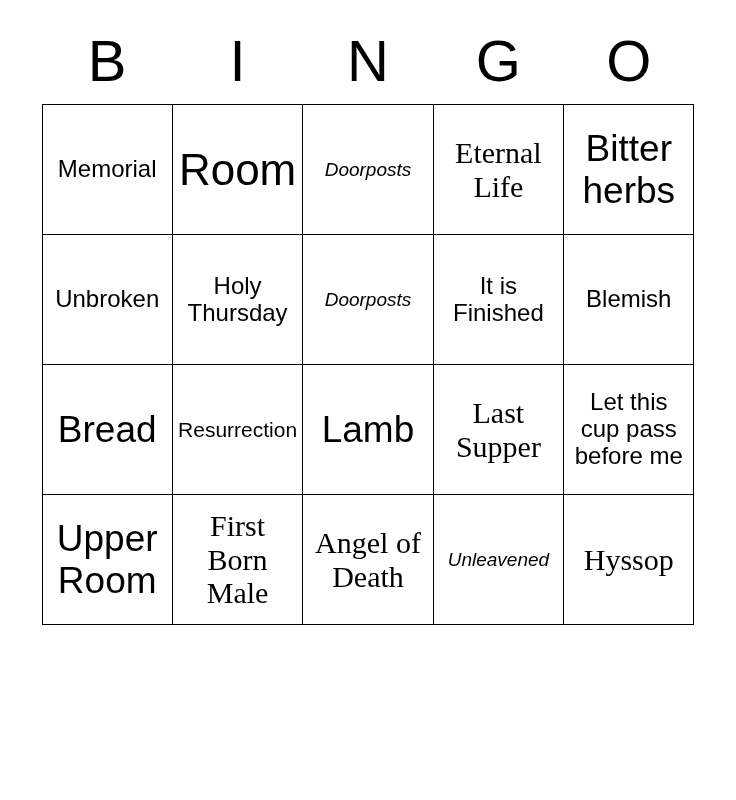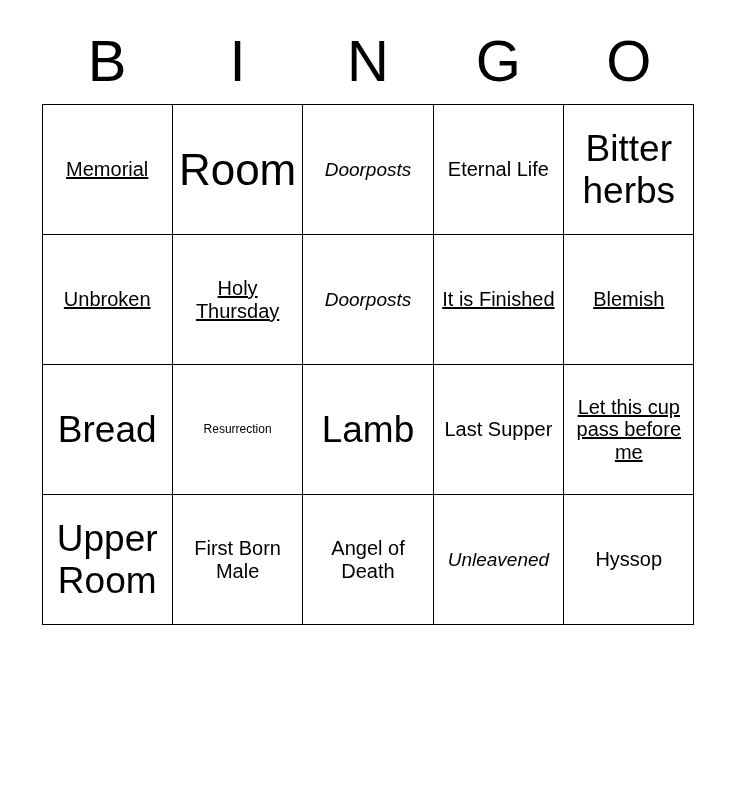--- a/index.html
+++ b/index.html
@@ -53,24 +53,24 @@
     overflow: hidden;
   }
   .cell-text {
     display: block;
     line-height: 1.12;
     word-wrap: break-word;
   }
   
   .s-xl { font-size: 44px; }
   .s-lg { font-size: 37px; }
-  .s-md { font-size: 20px; }
-  .s-sm { font-size: 20px; text-decoration: underline; }
+  .s-md { font-size: 30px; font-family: Liberation Serif, serif; }
+  .s-sm { font-size: 24px; }
   .s-xs { font-size: 19px; font-style: italic; }
-  .s-xxs { font-size: 12px; }
+  .s-xxs { font-size: 21px; }
 </style>
 </head>
 <body>
 
 <div class="bingo-sheet">
 
   <div class="header-row">
     <div class="header-cell">B</div>
     <div class="header-cell">I</div>
     <div class="header-cell">N</div>

